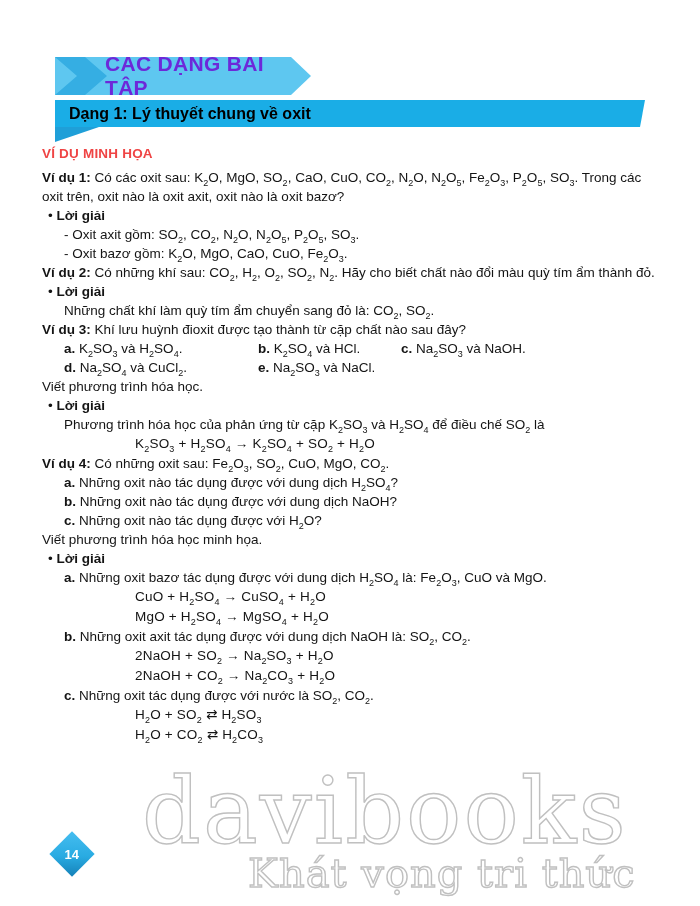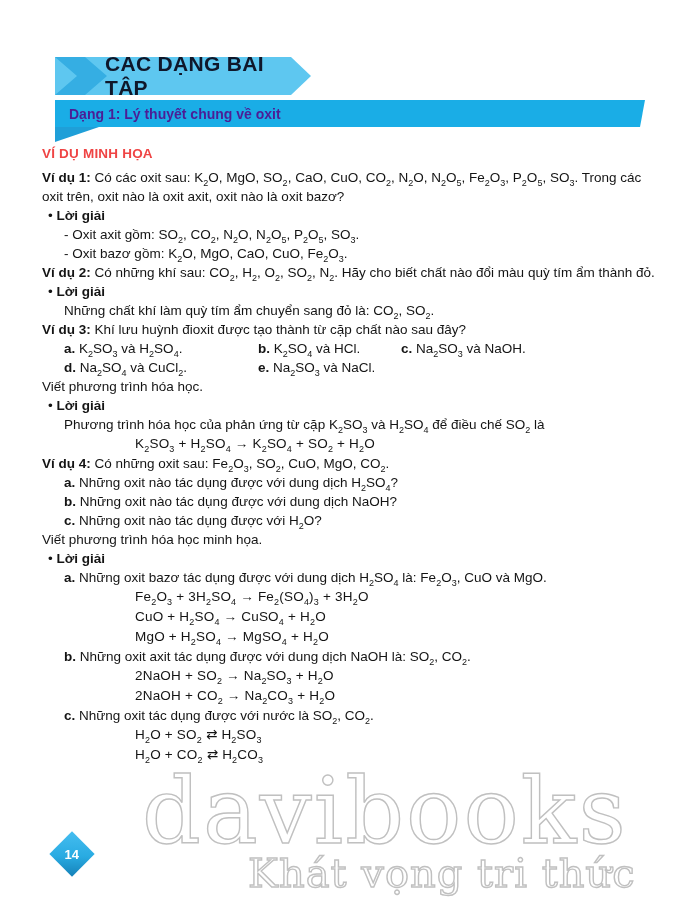--- a/index.html
+++ b/index.html
@@ -15,30 +15,30 @@
     background:#5ec7f0;
     clip-path:polygon(0 0, calc(100% - 20px) 0, 100% 50%, calc(100% - 20px) 100%, 0 100%);
     display:flex;align-items:center;
   }
   .banner-main .chevron{
     position:absolute;left:0;top:0;width:52px;height:38px;background:#35aee3;
     clip-path:polygon(0 0,30px 0,52px 19px,30px 38px,0 38px,22px 19px);
   }
   .banner-main .title{
     position:relative;margin-left:50px;
-    font-size:21px;font-weight:bold;color:#0f172a;letter-spacing:.3px;
+    font-size:21px;font-weight:bold;color:#6d28d9;letter-spacing:.3px;
   }
   .banner-sub{
     position:absolute;left:55px;top:100px;width:590px;height:27px;
     background:#1aade6;
     clip-path:polygon(0 0,100% 0,calc(100% - 5px) 100%,0 100%);
     display:flex;align-items:center;
   }
   .banner-sub .subtitle{
-    margin-left:14px;font-size:14px;font-weight:bold;color:#4c1d95;
+    margin-left:14px;font-size:16px;font-weight:bold;color:#000000;
   }
   .banner-tail{
     position:absolute;left:55px;top:127px;width:44px;height:15px;
     background:#1f9fd8;clip-path:polygon(0 0,100% 0,0 100%);
   }
   
   .examples-heading{
     position:absolute;left:42px;top:146px;margin:0;
     font-size:13.5px;font-weight:bold;color:#ef4444;letter-spacing:.2px;
   }
@@ -118,21 +118,20 @@
       <div class="line bullet"><span class="">• </span><span class="b">Lời giải</span></div>
       <div class="line i"><span class="">Phương trình hóa học của phản ứng từ cặp K<sub>2</sub>SO<sub>3</sub> và H<sub>2</sub>SO<sub>4</sub> để điều chế SO<sub>2</sub> là</span></div>
       <div class="line eq"><span class="">K<sub>2</sub>SO<sub>3</sub> + H<sub>2</sub>SO<sub>4</sub> → K<sub>2</sub>SO<sub>4</sub> + SO<sub>2</sub> + H<sub>2</sub>O</span></div>
       <div class="line p"><span class="b">Ví dụ 4:</span><span class=""> Có những oxit sau: Fe<sub>2</sub>O<sub>3</sub>, SO<sub>2</sub>, CuO, MgO, CO<sub>2</sub>.</span></div>
       <div class="line i"><span class="b">a.</span><span class=""> Những oxit nào tác dụng được với dung dịch H<sub>2</sub>SO<sub>4</sub>?</span></div>
       <div class="line i"><span class="b">b.</span><span class=""> Những oxit nào tác dụng được với dung dịch NaOH?</span></div>
       <div class="line i"><span class="b">c.</span><span class=""> Những oxit nào tác dụng được với H<sub>2</sub>O?</span></div>
       <div class="line p"><span class="">Viết phương trình hóa học minh họa.</span></div>
       <div class="line bullet"><span class="">• </span><span class="b">Lời giải</span></div>
       <div class="line i"><span class="b">a.</span><span class=""> Những oxit bazơ tác dụng được với dung dịch H<sub>2</sub>SO<sub>4</sub> là: Fe<sub>2</sub>O<sub>3</sub>, CuO và MgO.</span></div>
-      <div class="line eq"><span class="">Fe<sub>2</sub>O<sub>3</sub> + 3H<sub>2</sub>SO<sub>4</sub> → Fe<sub>2</sub>(SO<sub>4</sub>)<sub>3</sub> + 3H<sub>2</sub>O</span></div>
       <div class="line eq"><span class="">CuO + H<sub>2</sub>SO<sub>4</sub> → CuSO<sub>4</sub> + H<sub>2</sub>O</span></div>
       <div class="line eq"><span class="">MgO + H<sub>2</sub>SO<sub>4</sub> → MgSO<sub>4</sub> + H<sub>2</sub>O</span></div>
       <div class="line i"><span class="b">b.</span><span class=""> Những oxit axit tác dụng được với dung dịch NaOH là: SO<sub>2</sub>, CO<sub>2</sub>.</span></div>
       <div class="line eq"><span class="">2NaOH + SO<sub>2</sub> → Na<sub>2</sub>SO<sub>3</sub> + H<sub>2</sub>O</span></div>
       <div class="line eq"><span class="">2NaOH + CO<sub>2</sub> → Na<sub>2</sub>CO<sub>3</sub> + H<sub>2</sub>O</span></div>
       <div class="line i"><span class="b">c.</span><span class=""> Những oxit tác dụng được với nước là SO<sub>2</sub>, CO<sub>2</sub>.</span></div>
       <div class="line eq"><span class="">H<sub>2</sub>O + SO<sub>2</sub> ⇄ H<sub>2</sub>SO<sub>3</sub></span></div>
       <div class="line eq"><span class="">H<sub>2</sub>O + CO<sub>2</sub> ⇄ H<sub>2</sub>CO<sub>3</sub></span></div>
     </div>
 

